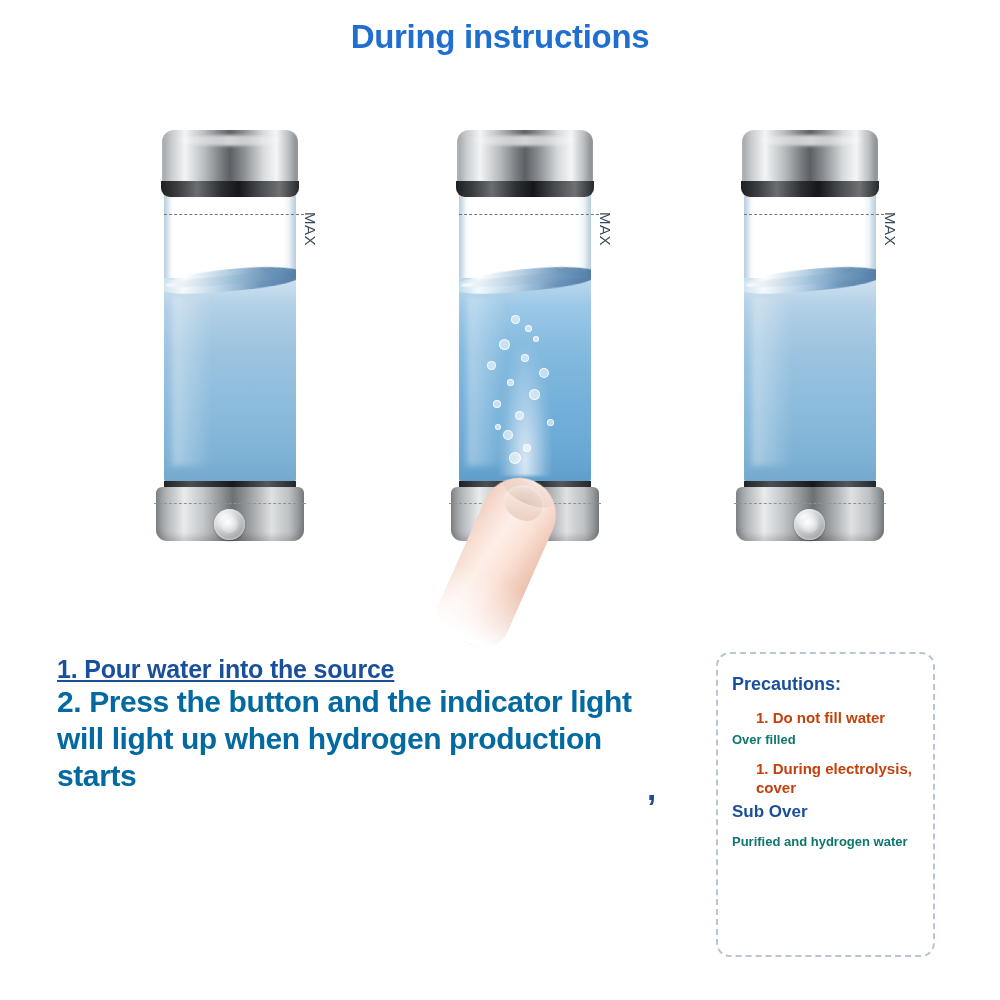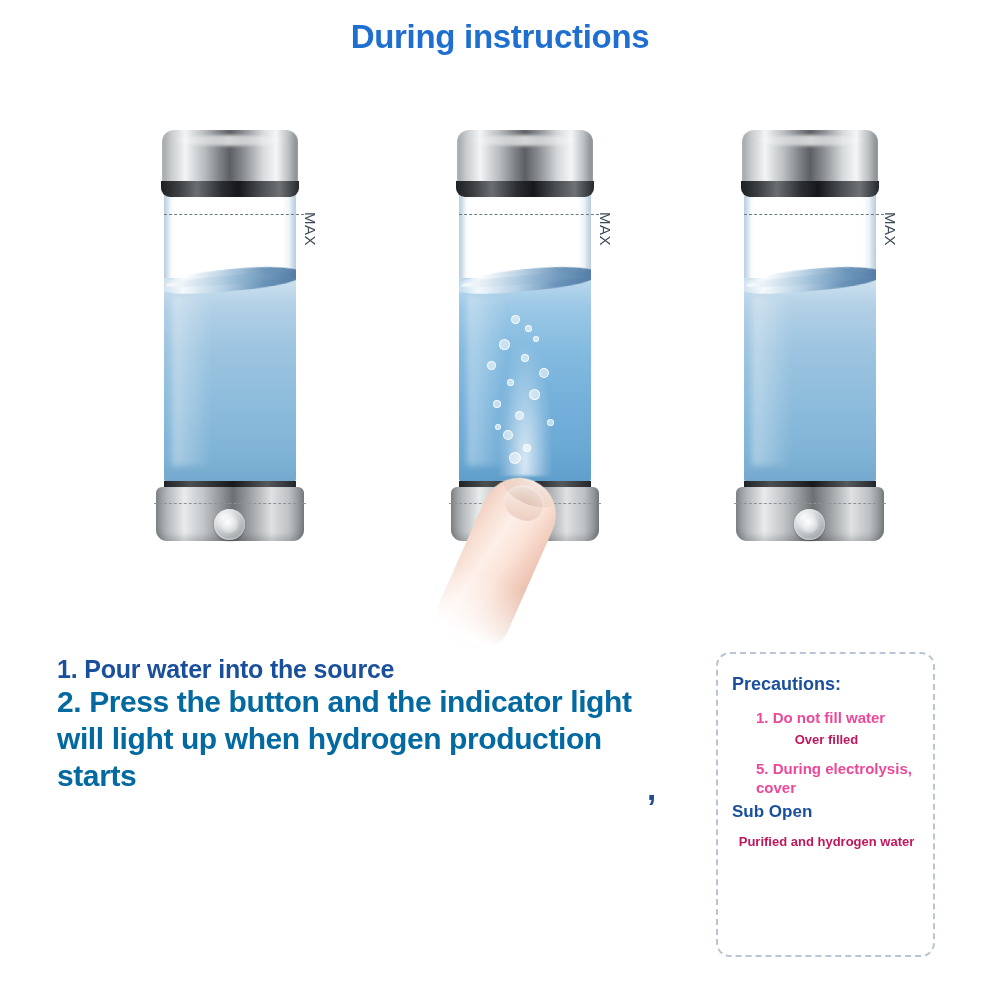--- a/index.html
+++ b/index.html
@@ -329,20 +329,21 @@
     position: absolute;
     left: 57px;
     top: 655px;
     width: 660px;
   }
   .step-1 {
     font-size: 25px;
     font-weight: bold;
     letter-spacing: -0.2px;
     color: #1a4f9c;
+    text-decoration: underline;
   }
   .step-2 {
     font-size: 30px;
     font-weight: bold;
     line-height: 1.23;
     letter-spacing: -0.4px;
     color: #0369a1;
     width: 600px;
   }
   .step-3 {
@@ -377,32 +378,31 @@
   }
   .prec-title {
     font-size: 18px;
     font-weight: bold;
     color: #1a4f9c;
     margin-bottom: 14px;
   }
   .prec-item {
     font-size: 15px;
     font-weight: bold;
-    color: #ec4899;
+    color: #c2410c;
     margin-left: 24px;
     line-height: 1.25;
     margin-bottom: 4px;
   }
   .prec-note {
     font-size: 13px;
     font-weight: bold;
-    color: #be185d;
+    color: #0f766e;
     margin-bottom: 12px;
     line-height: 1.25;
-    text-align: center;
   }
   .prec-note-lg {
     font-size: 17px;
     font-weight: bold;
     color: #1a4f9c;
     margin-bottom: 12px;
   }
 </style>
 </head>
 <body>
@@ -514,16 +514,16 @@
 <div class="steps">
   <div class="step-1">1. Pour water into the source</div>
   <div class="step-2">2. Press the button and the indicator light will light up when hydrogen production starts</div>
   <div class="stray-comma">,</div>
 </div>
 
 <div class="precautions">
   <div class="prec-title">Precautions:</div>
   <div class="prec-item">1. Do not fill water</div>
   <div class="prec-note">Over filled</div>
-  <div class="prec-item">5. During electrolysis, cover</div>
-  <div class="prec-note-lg">Sub Open</div>
+  <div class="prec-item">1. During electrolysis, cover</div>
+  <div class="prec-note-lg">Sub Over</div>
   <div class="prec-note">Purified and hydrogen water</div>
 </div>
 
 </body></html>

